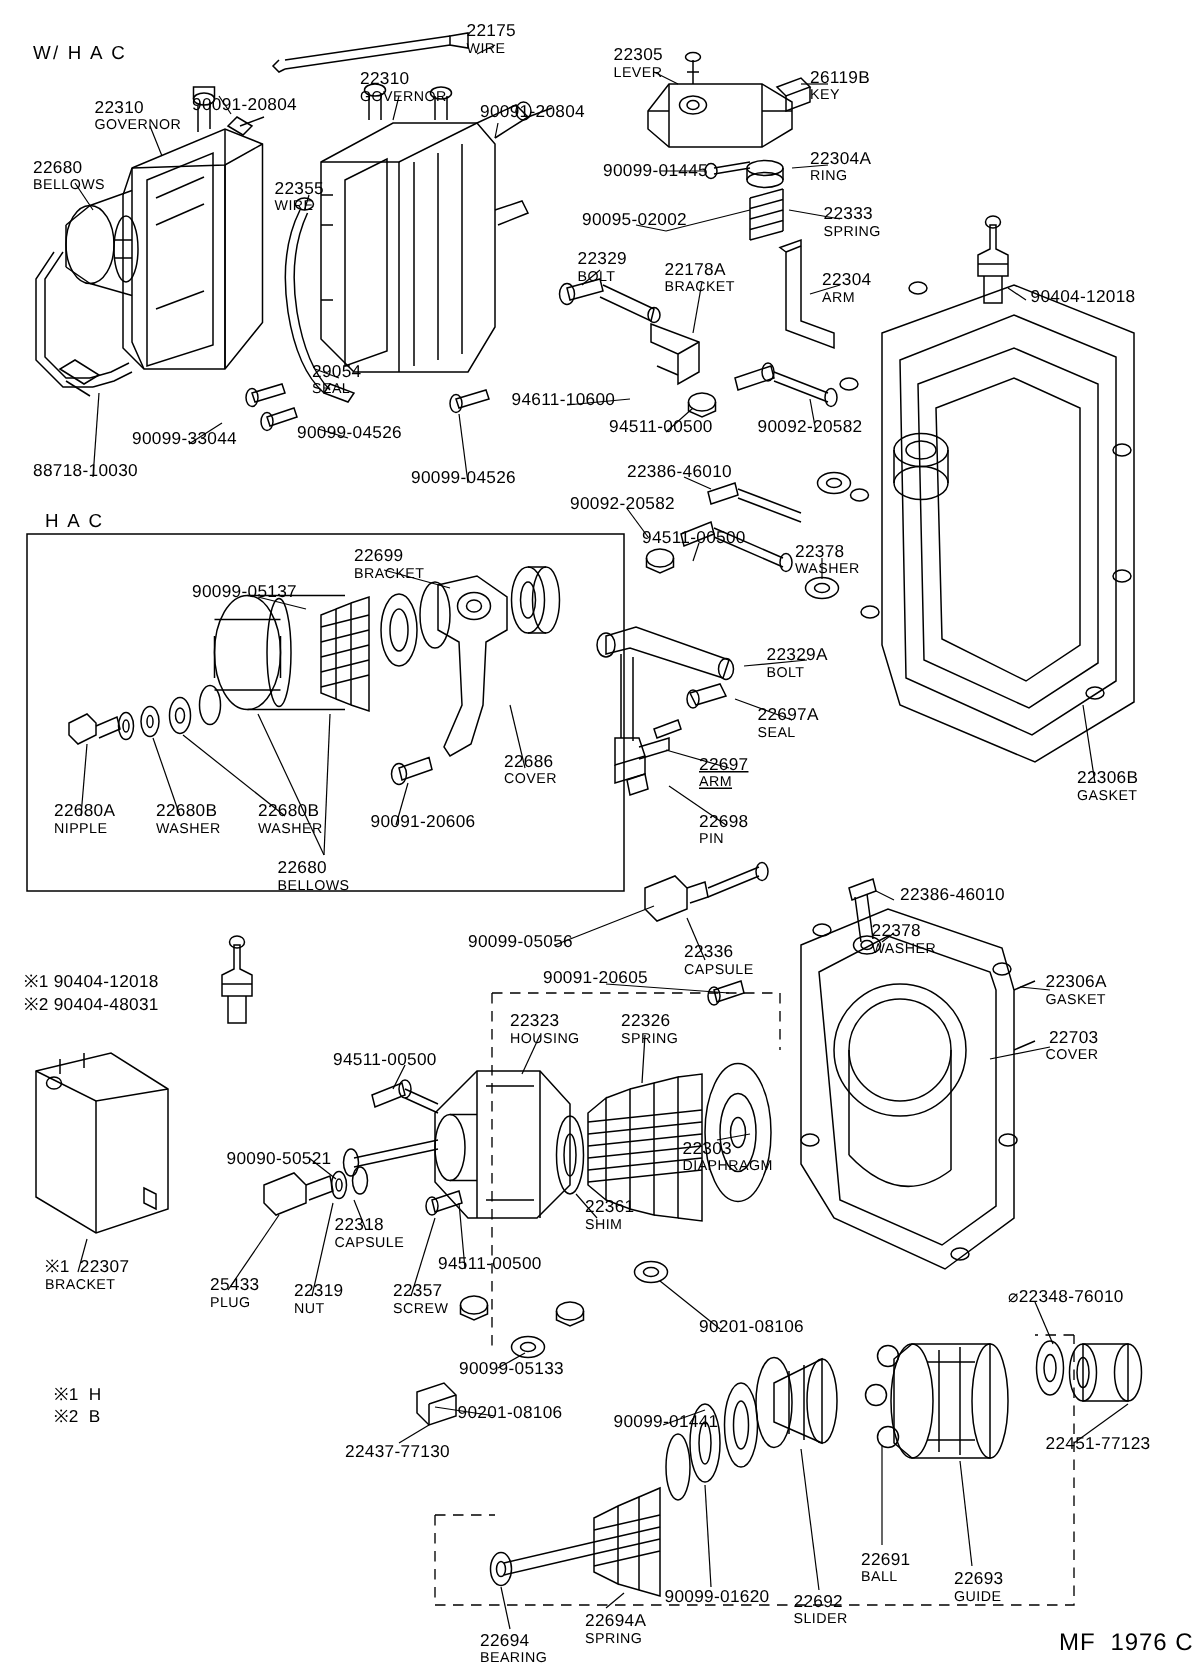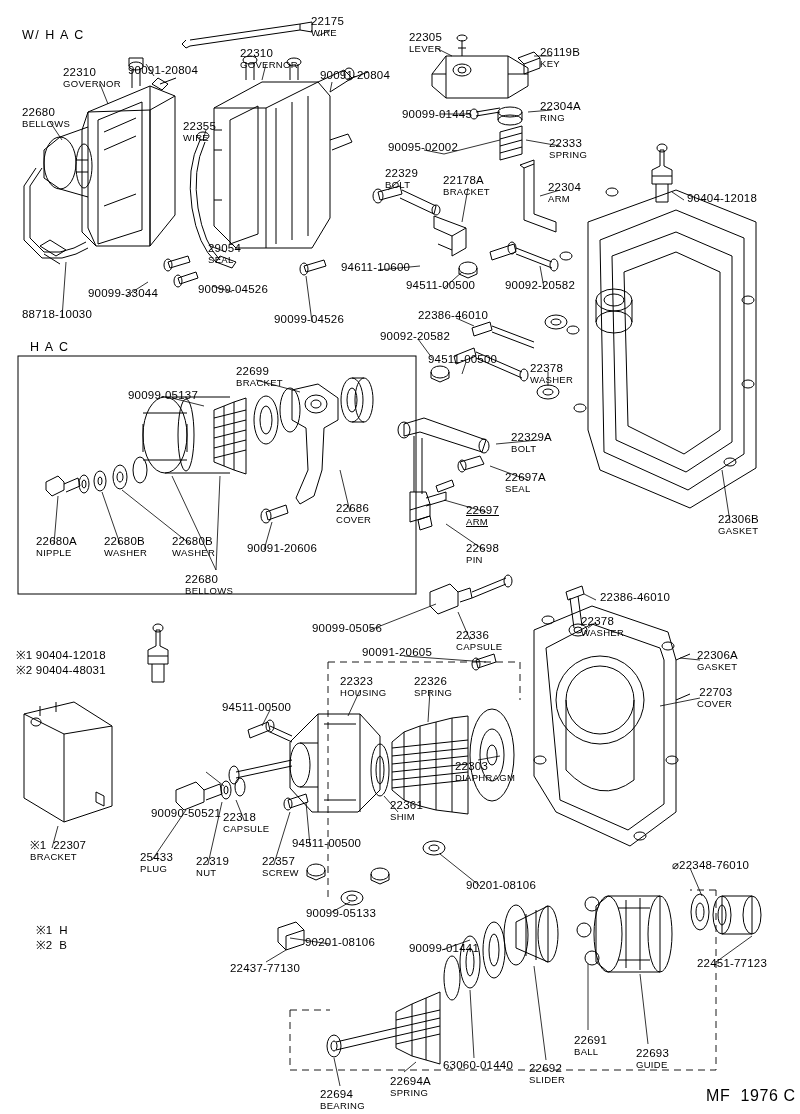--- a/index.html
+++ b/index.html
@@ -550,35 +550,35 @@
       <div class="lbl" style="left: 456px; top: 630px;"><span>22336</span><span class="sub">CAPSULE</span></div>
       <div class="lbl" style="left: 16px; top: 650px;"><span>※1 90404-12018</span></div>
       <div class="lbl" style="left: 16px; top: 665px;"><span>※2 90404-48031</span></div>
       <div class="lbl" style="left: 362px; top: 647px;"><span>90091-20605</span></div>
       <div class="lbl" style="left: 697px; top: 650px;"><span>22306A</span><span class="sub">GASKET</span></div>
       <div class="lbl" style="left: 340px; top: 676px;"><span>22323</span><span class="sub">HOUSING</span></div>
       <div class="lbl" style="left: 414px; top: 676px;"><span>22326</span><span class="sub">SPRING</span></div>
       <div class="lbl" style="left: 222px; top: 702px;"><span>94511-00500</span></div>
       <div class="lbl" style="left: 697px; top: 687px; text-align: right;"><span>22703</span><span class="sub">COVER</span></div>
       <div class="lbl" style="left: 455px; top: 761px;"><span>22303</span><span class="sub">DIAPHRAGM</span></div>
-      <div class="lbl" style="left: 151px; top: 768px; margin-top: 40px;"><span>90090-50521</span></div>
+      <div class="lbl" style="left: 151px; top: 768px;"><span>90090-50521</span></div>
       <div class="lbl" style="left: 390px; top: 800px;"><span>22361</span><span class="sub">SHIM</span></div>
       <div class="lbl" style="left: 223px; top: 812px;"><span>22318</span><span class="sub">CAPSULE</span></div>
       <div class="lbl" style="left: 292px; top: 838px;"><span>94511-00500</span></div>
       <div class="lbl" style="left: 30px; top: 840px;"><span>※1  22307</span><span class="sub">BRACKET</span></div>
       <div class="lbl" style="left: 140px; top: 852px;"><span>25433</span><span class="sub">PLUG</span></div>
       <div class="lbl" style="left: 196px; top: 856px;"><span>22319</span><span class="sub">NUT</span></div>
       <div class="lbl" style="left: 262px; top: 856px;"><span>22357</span><span class="sub">SCREW</span></div>
       <div class="lbl" style="left: 672px; top: 860px;"><span>⌀22348-76010</span></div>
       <div class="lbl" style="left: 466px; top: 880px;"><span>90201-08106</span></div>
       <div class="lbl" style="left: 306px; top: 908px;"><span>90099-05133</span></div>
       <div class="lbl" style="left: 697px; top: 958px;"><span>22451-77123</span></div>
       <div class="lbl" style="left: 305px; top: 937px;"><span>90201-08106</span></div>
       <div class="lbl" style="left: 409px; top: 943px;"><span>90099-01441</span></div>
       <div class="lbl" style="left: 230px; top: 963px;"><span>22437-77130</span></div>
       <div class="lbl" style="left: 574px; top: 1035px;"><span>22691</span><span class="sub">BALL</span></div>
       <div class="lbl" style="left: 636px; top: 1048px;"><span>22693</span><span class="sub">GUIDE</span></div>
-      <div class="lbl" style="left: 443px; top: 1060px;"><span>63060-01440</span></div>
+      <div class="lbl" style="left: 443px; top: 1060px;"><span>90099-01620</span></div>
       <div class="lbl" style="left: 529px; top: 1063px;"><span>22692</span><span class="sub">SLIDER</span></div>
       <div class="lbl" style="left: 390px; top: 1076px;"><span>22694A</span><span class="sub">SPRING</span></div>
       <div class="lbl" style="left: 320px; top: 1089px;"><span>22694</span><span class="sub">BEARING</span></div>
     </div>
 </div>
 
 </body></html>

